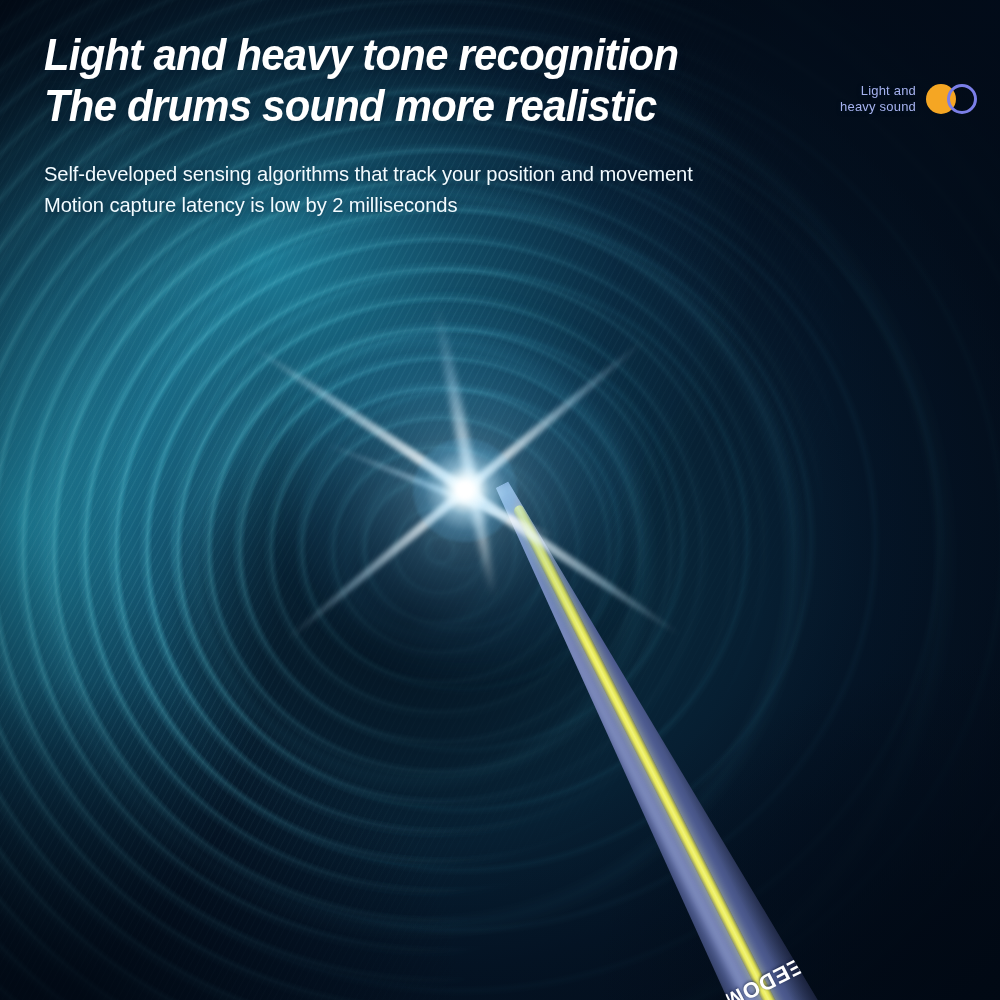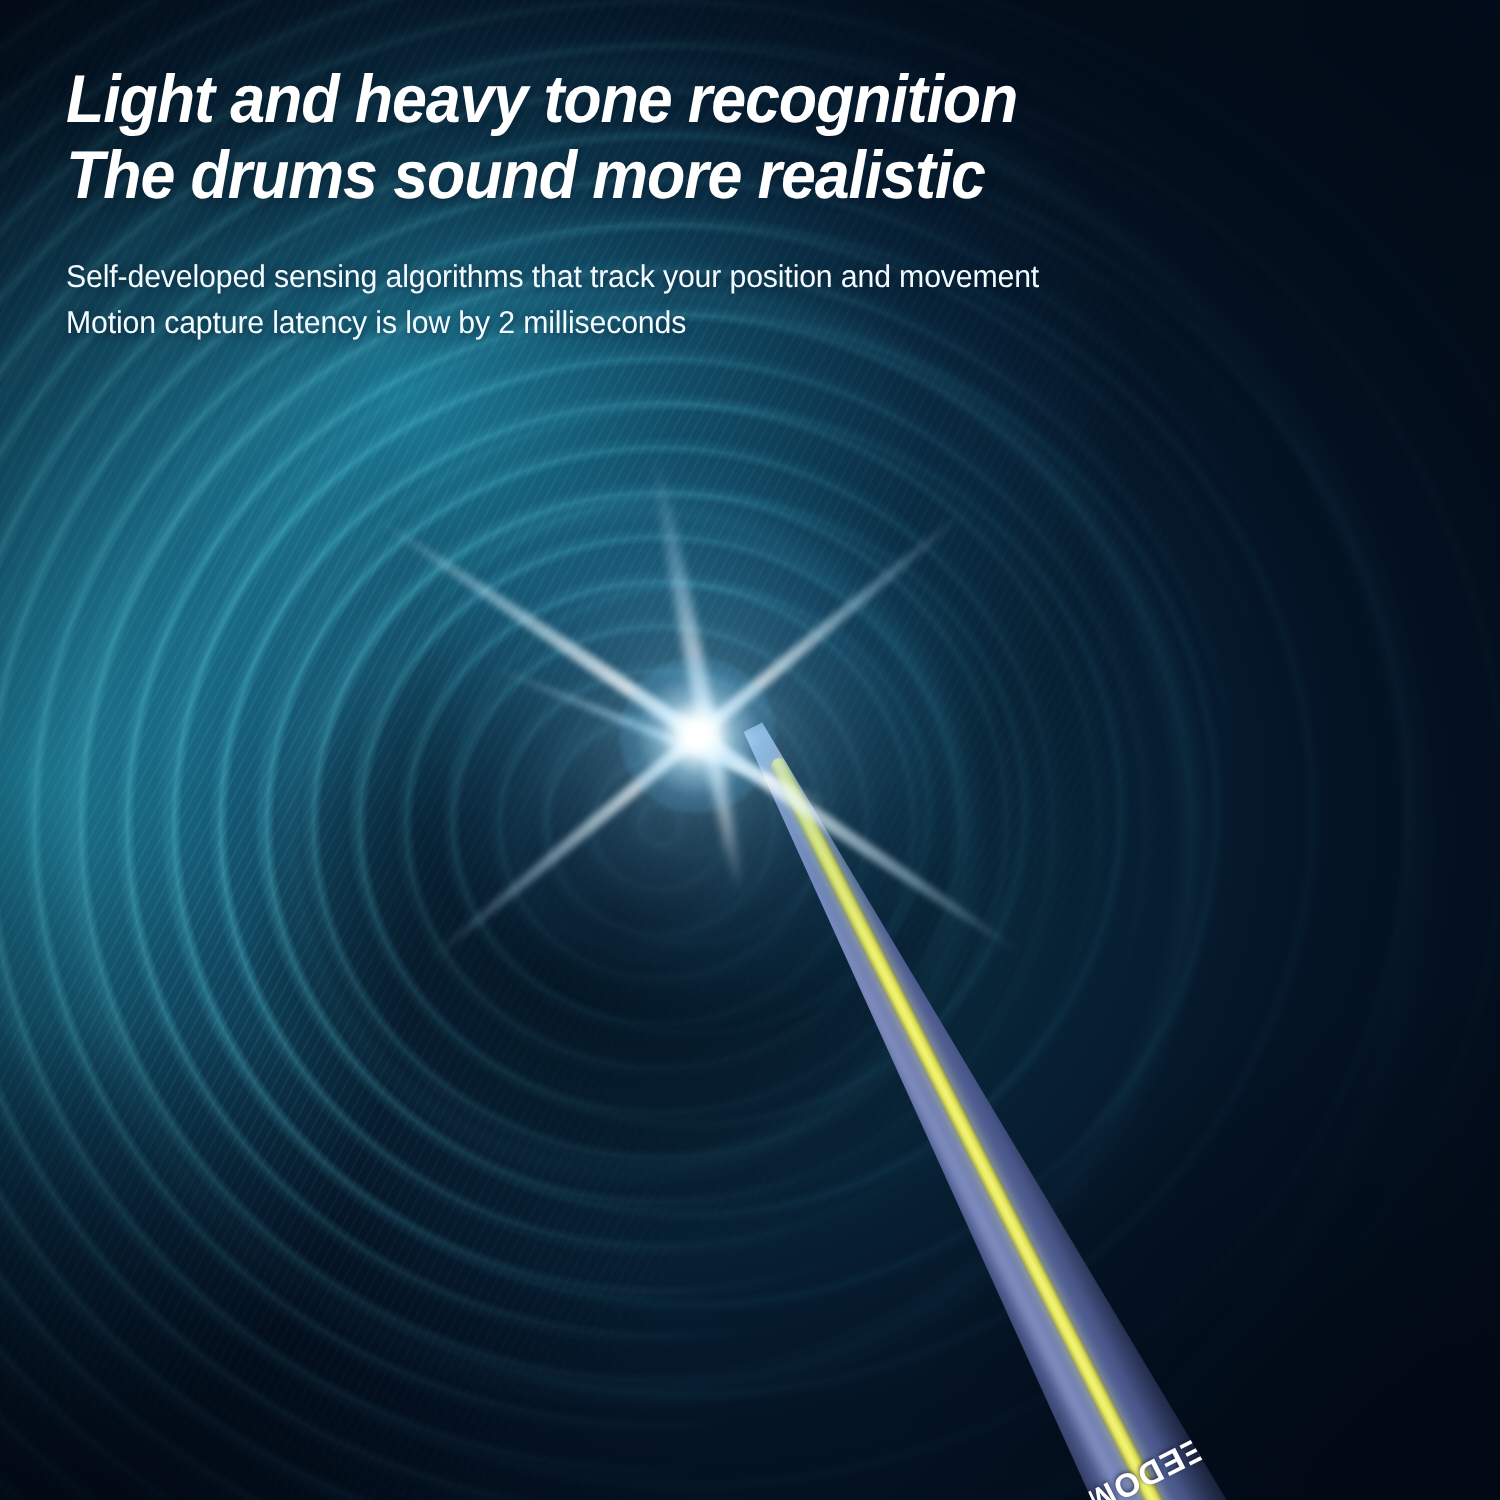--- a/index.html
+++ b/index.html
@@ -352,21 +352,21 @@
     font-size: 22px;
     letter-spacing: 1px;
     white-space: nowrap;
     text-shadow: 0 1px 3px rgba(10,20,50,0.7);
   }
 
   
   .copy {
     position: absolute;
     left: 44px;
-    top: 41px;
+    top: 30px;
     width: 760px;
     z-index: 30;
   }
   .headline {
     margin: 0;
     color: #ffffff;
     font-weight: 800;
     font-style: italic;
     font-size: 45px;
     line-height: 1.13;
@@ -480,14 +480,24 @@
   </div>
 
   <div class="copy">
     <h1 class="headline"><span class="l1">Light and heavy tone recognition</span><span class="l2">The drums sound more realistic</span></h1>
     <p class="subcopy">
       <span>Self-developed sensing algorithms that track your position and movement</span>
       <span>Motion capture latency is low by 2 milliseconds</span>
     </p>
   </div>
 
+  <div class="badge">
+    <div class="badge-text">
+      <span>Light and</span>
+      <span>heavy sound</span>
+    </div>
+    <div class="badge-icon">
+      <div class="badge-dot"></div>
+      <div class="badge-ring"></div>
+    </div>
+  </div>
 
 </div>
 
 </body></html>

